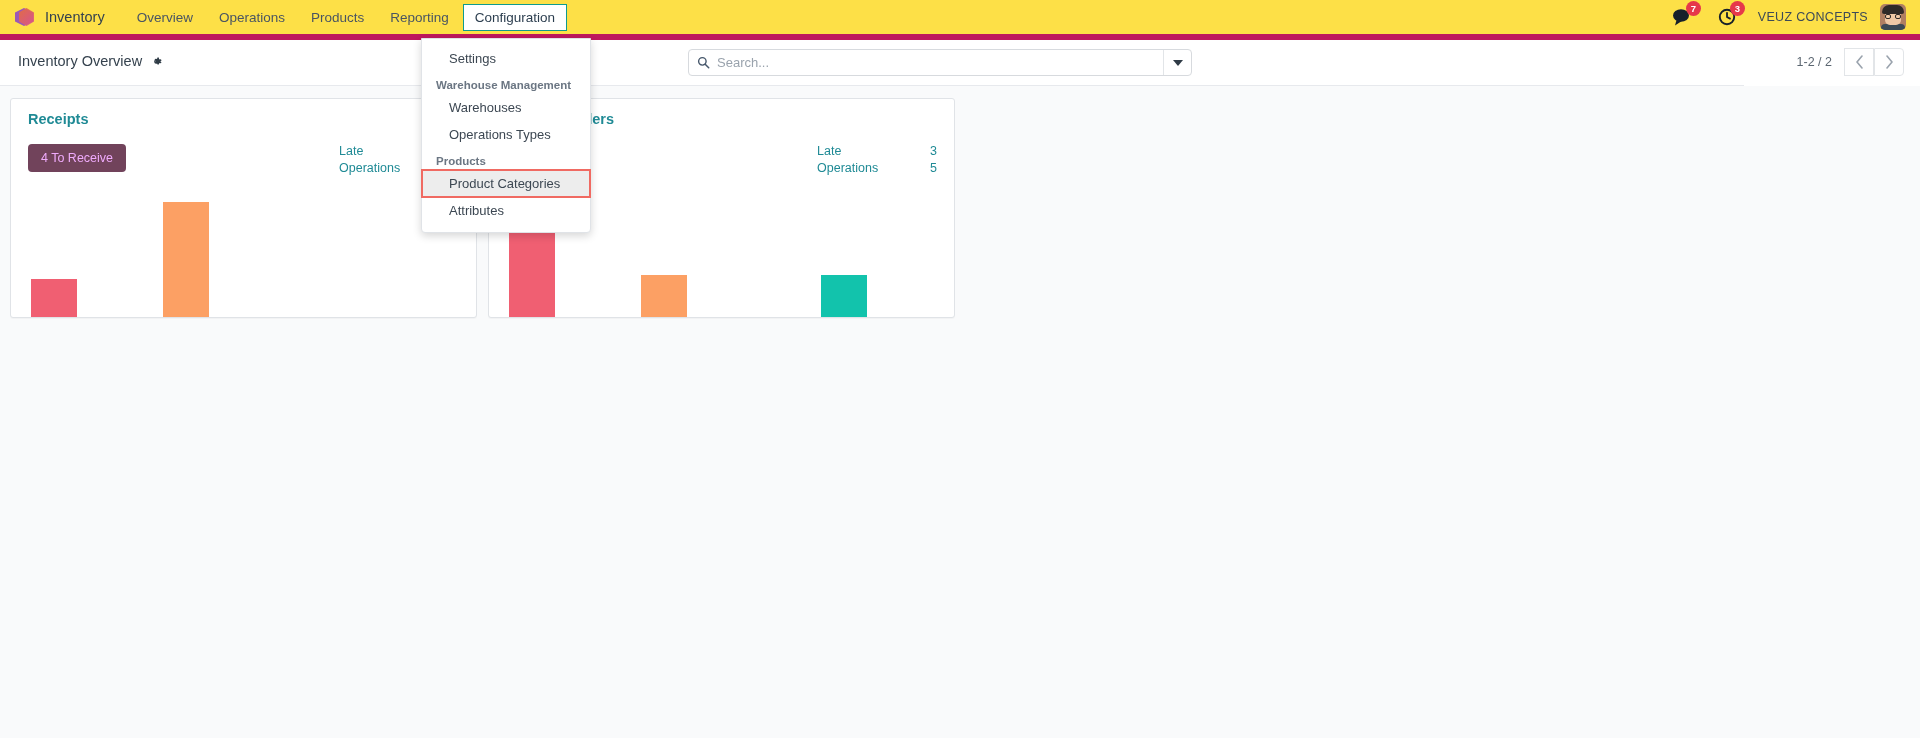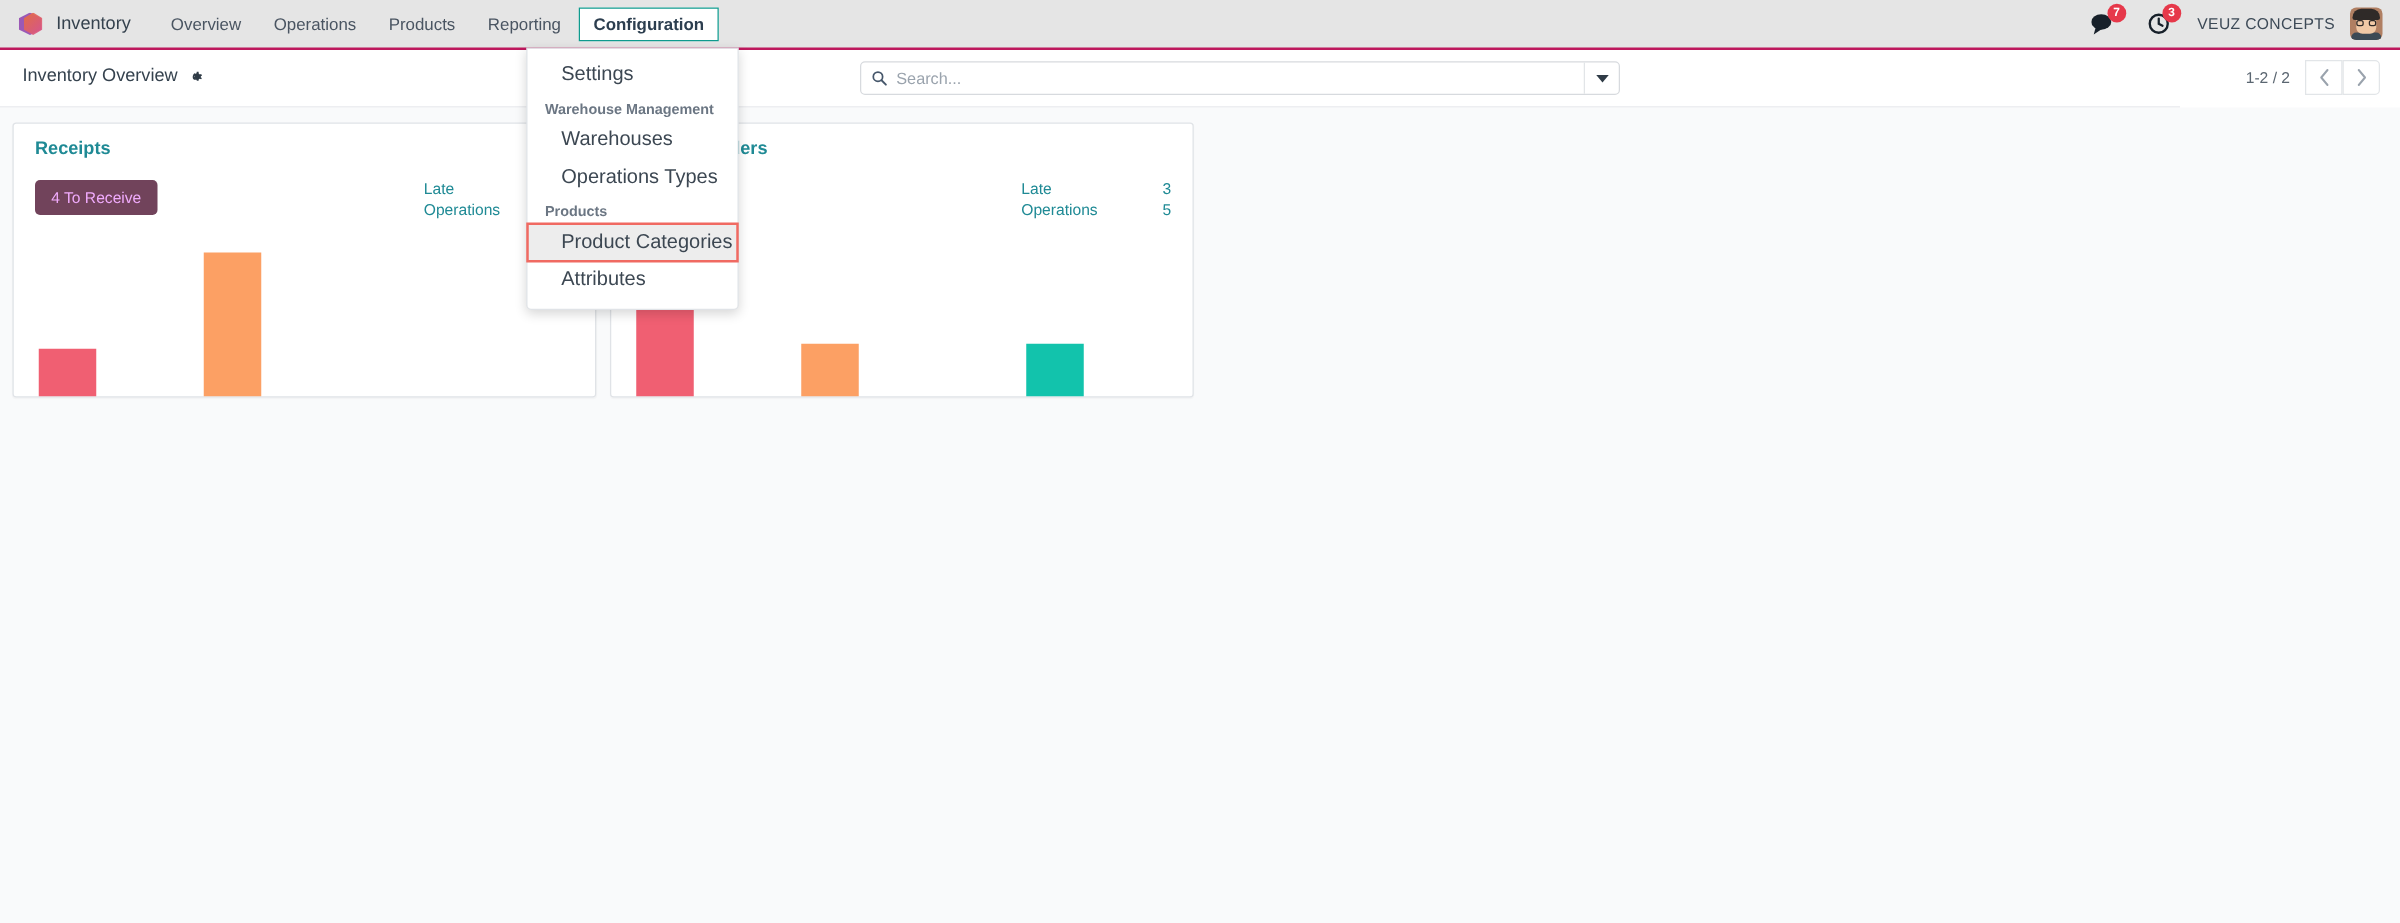--- a/index.html
+++ b/index.html
@@ -11,22 +11,22 @@
     background: #ffffff;
     color: #374151;
   }
 
   
   .navbar {
     position: absolute;
     top: 0; left: 0;
     width: 1920px;
     height: 40px;
-    background: #e5e5e5;
-    border-bottom: 2px solid #be185d;
+    background: #fde047;
+    border-bottom: 6px solid #be185d;
     display: flex;
     align-items: center;
     padding: 0 14px;
     z-index: 40;
   }
   .brand-logo {
     width: 22px; height: 24px;
     position: relative;
     margin-right: 9px;
     flex: none;
@@ -58,21 +58,20 @@
     white-space: nowrap;
     cursor: pointer;
     margin-right: 2px;
     border: 1px solid transparent;
   }
   .nav-item.active {
     border: 1px solid #0f9b8e;
     color: #2c3e4f;
     background: #ffffff;
     border-radius: 0;
-    font-weight: bold;
   }
   .nav-spacer { flex: 1 1 auto; }
 
   .nav-right { display: flex; align-items: center; gap: 0px; }
   .icon-badge-wrap {
     position: relative;
     width: 44px; height: 30px;
     display: flex; align-items: center; justify-content: center;
     cursor: pointer;
   }
@@ -132,21 +131,21 @@
     margin-left: 8px;
     width: 13px; height: 13px;
     display: inline-block;
     cursor: pointer;
     color: #2f3b46;
   }
 
   .searchbar {
     position: absolute;
     left: 688px; top: 49px;
-    width: 608px; height: 27px;
+    width: 504px; height: 27px;
     border: 1px solid #d7dade;
     border-radius: 4px;
     display: flex;
     align-items: center;
     background: #fff;
     z-index: 21;
   }
   .searchbar .s-icon {
     width: 28px;
     display: flex; align-items: center; justify-content: center;
@@ -273,21 +272,21 @@
     left: 421px; top: 38px;
     width: 170px;
     background: #ffffff;
     border: 1px solid #e0e3e7;
     border-radius: 0 0 4px 4px;
     box-shadow: 0 3px 9px rgba(0,0,0,.16);
     padding: 6px 0 8px 0;
     z-index: 60;
   }
   .dd-item {
-    font-size: 16px;
+    font-size: 13px;
     color: #3c4752;
     padding: 6px 14px 6px 27px;
     cursor: pointer;
     white-space: nowrap;
   }
   .dd-header {
     font-size: 11.5px;
     color: #6b7683;
     padding: 7px 14px 3px 14px;
     white-space: nowrap;

